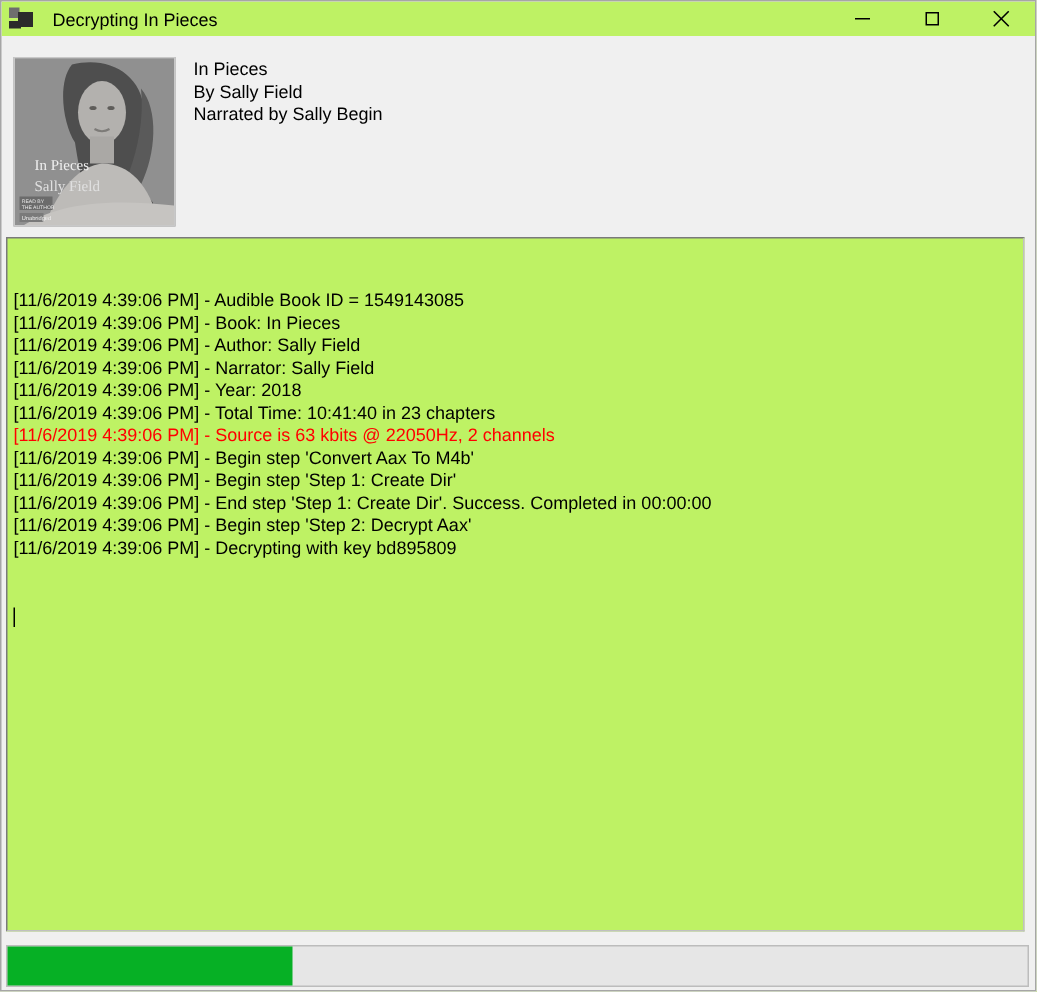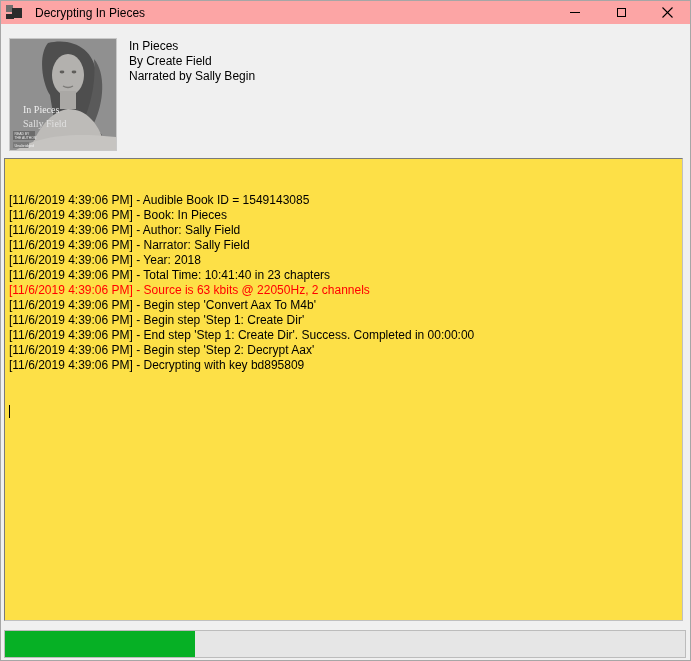--- a/index.html
+++ b/index.html
@@ -76,21 +76,21 @@
     font-size: 12px;
     line-height: 15px;
     color: #000;
   }
 
   
   .log {
     position: absolute;
     left: 3px; top: 157px;
     width: 679px; height: 463px;
-    background: #fde047;
+    background: #bef264;
     border: 1px solid #7a7a7a;
     border-right-color: #c0c0c0;
     border-bottom-color: #c0c0c0;
     padding: 4px 4px 0 4px;
     font-size: 12px;
     line-height: 15px;
     color: #000;
     overflow: hidden;
     white-space: pre;
     cursor: text;
@@ -116,21 +116,21 @@
     height: 100%;
     background: var(--accent-green, #06b025);
     width: 0%;
   }
 </style>
 <title>Decrypting In Pieces</title></head>
 <body>
 
 <div class="window" style="background: rgb(240, 240, 240);">
 
-  <div class="titlebar" style="background: #fca5a5;">
+  <div class="titlebar" style="background: #bef264;">
     <div class="app-icon">
       <div class="sq-small"></div>
       <div class="sq-big"></div>
       <div class="sq-bar"></div>
     </div>
     <div class="title-text">Decrypting In Pieces</div>
     <div class="win-buttons">
       <div class="win-btn" title="Minimize">
         <div class="glyph-min"></div>
       </div>
@@ -170,21 +170,21 @@
       <rect x="3" y="92" width="22" height="9" fill="#6b6b6b"></rect>
       <text x="4.5" y="96" font-size="3.4" fill="#e8e8e8">READ BY</text>
       <text x="4.5" y="100" font-size="3.4" fill="#e8e8e8">THE AUTHOR</text>
       <rect x="3" y="103" width="16" height="6" fill="#7a7a7a"></rect>
       <text x="4.5" y="107.5" font-size="3.8" fill="#f0f0f0">Unabridged</text>
     </svg>
   </div>
 
   <div class="book-info">
     <div>In Pieces</div>
-    <div>By Create Field</div>
+    <div>By Sally Field</div>
     <div>Narrated by Sally Begin</div>
   </div>
 
   <div class="log">
     <div><div class="log-line">[11/6/2019 4:39:06 PM] - Audible Book ID = 1549143085</div><div class="log-line">[11/6/2019 4:39:06 PM] - Book: In Pieces</div><div class="log-line">[11/6/2019 4:39:06 PM] - Author: Sally Field</div><div class="log-line">[11/6/2019 4:39:06 PM] - Narrator: Sally Field</div><div class="log-line">[11/6/2019 4:39:06 PM] - Year: 2018</div><div class="log-line">[11/6/2019 4:39:06 PM] - Total Time: 10:41:40 in 23 chapters</div><div class="log-line error">[11/6/2019 4:39:06 PM] - Source is 63 kbits @ 22050Hz, 2 channels</div><div class="log-line">[11/6/2019 4:39:06 PM] - Begin step 'Convert Aax To M4b'</div><div class="log-line">[11/6/2019 4:39:06 PM] - Begin step 'Step 1: Create Dir'</div><div class="log-line">[11/6/2019 4:39:06 PM] - End step 'Step 1: Create Dir'. Success. Completed in 00:00:00</div><div class="log-line">[11/6/2019 4:39:06 PM] - Begin step 'Step 2: Decrypt Aax'</div><div class="log-line">[11/6/2019 4:39:06 PM] - Decrypting with key bd895809</div></div>
     <div class="text-caret"></div>
   </div>
 
   <div class="progress" style="background: rgb(230, 230, 230);">
     <div class="progress-fill" style="width: 28%;"></div>

